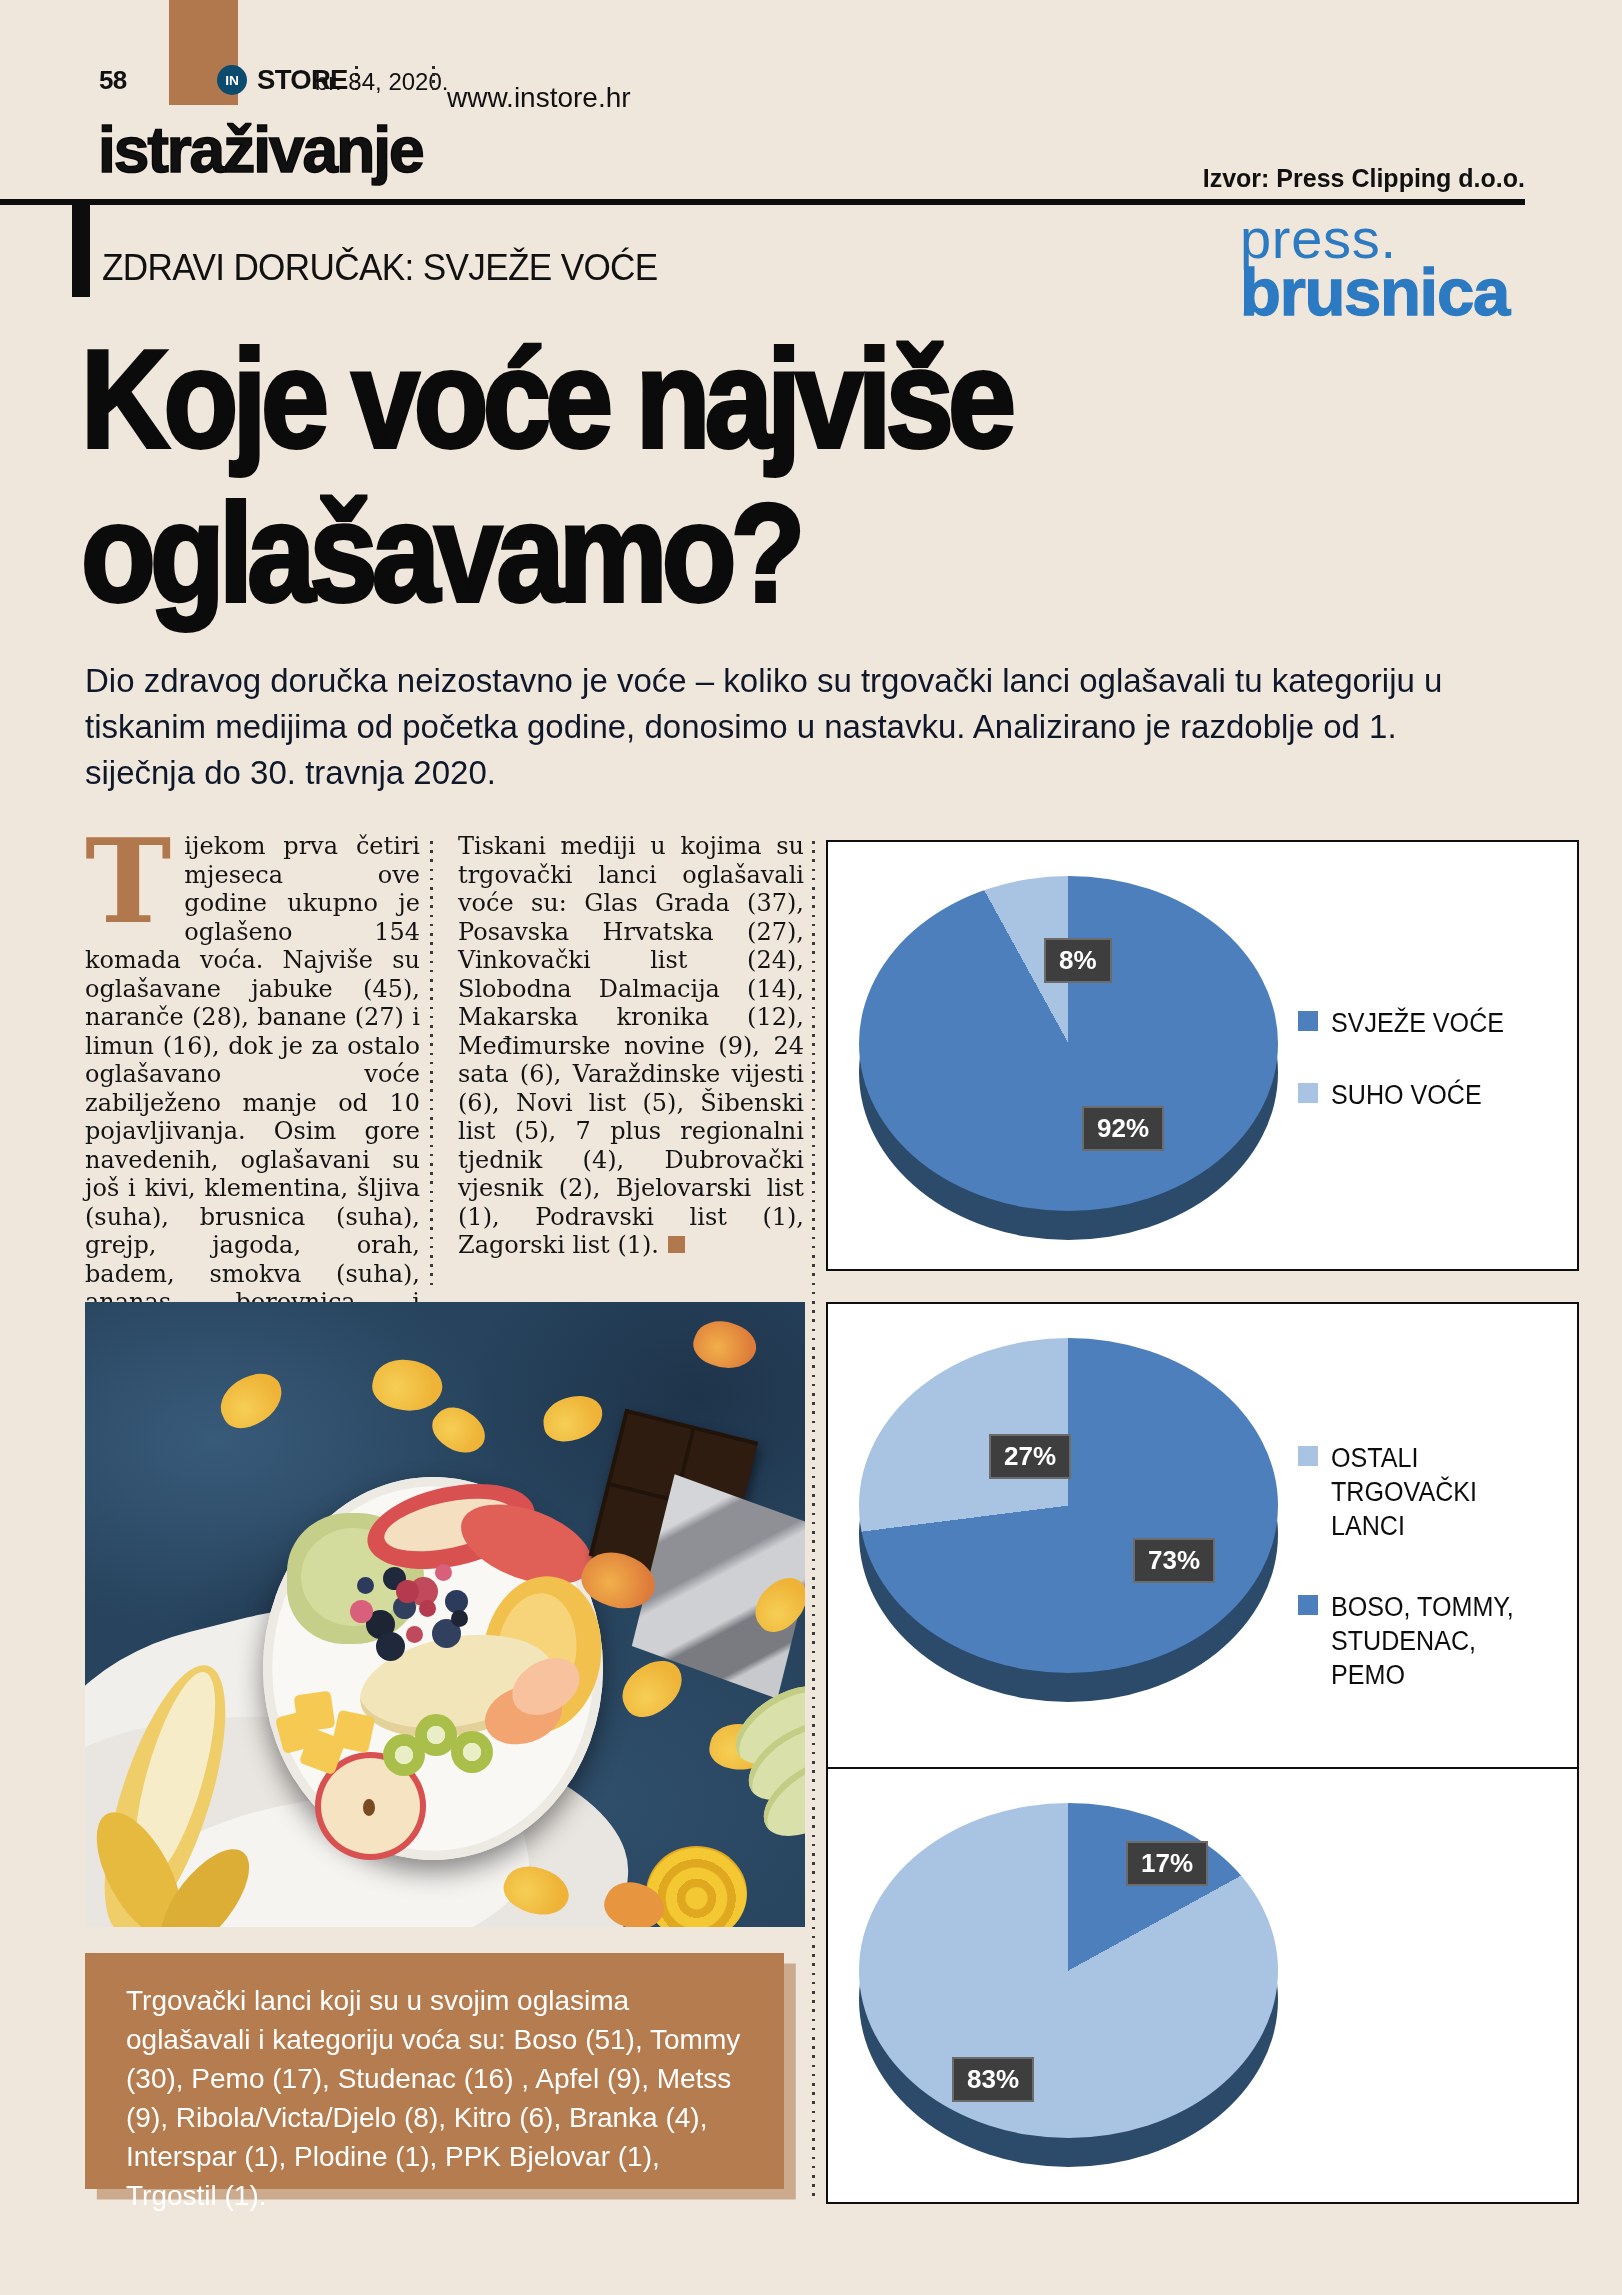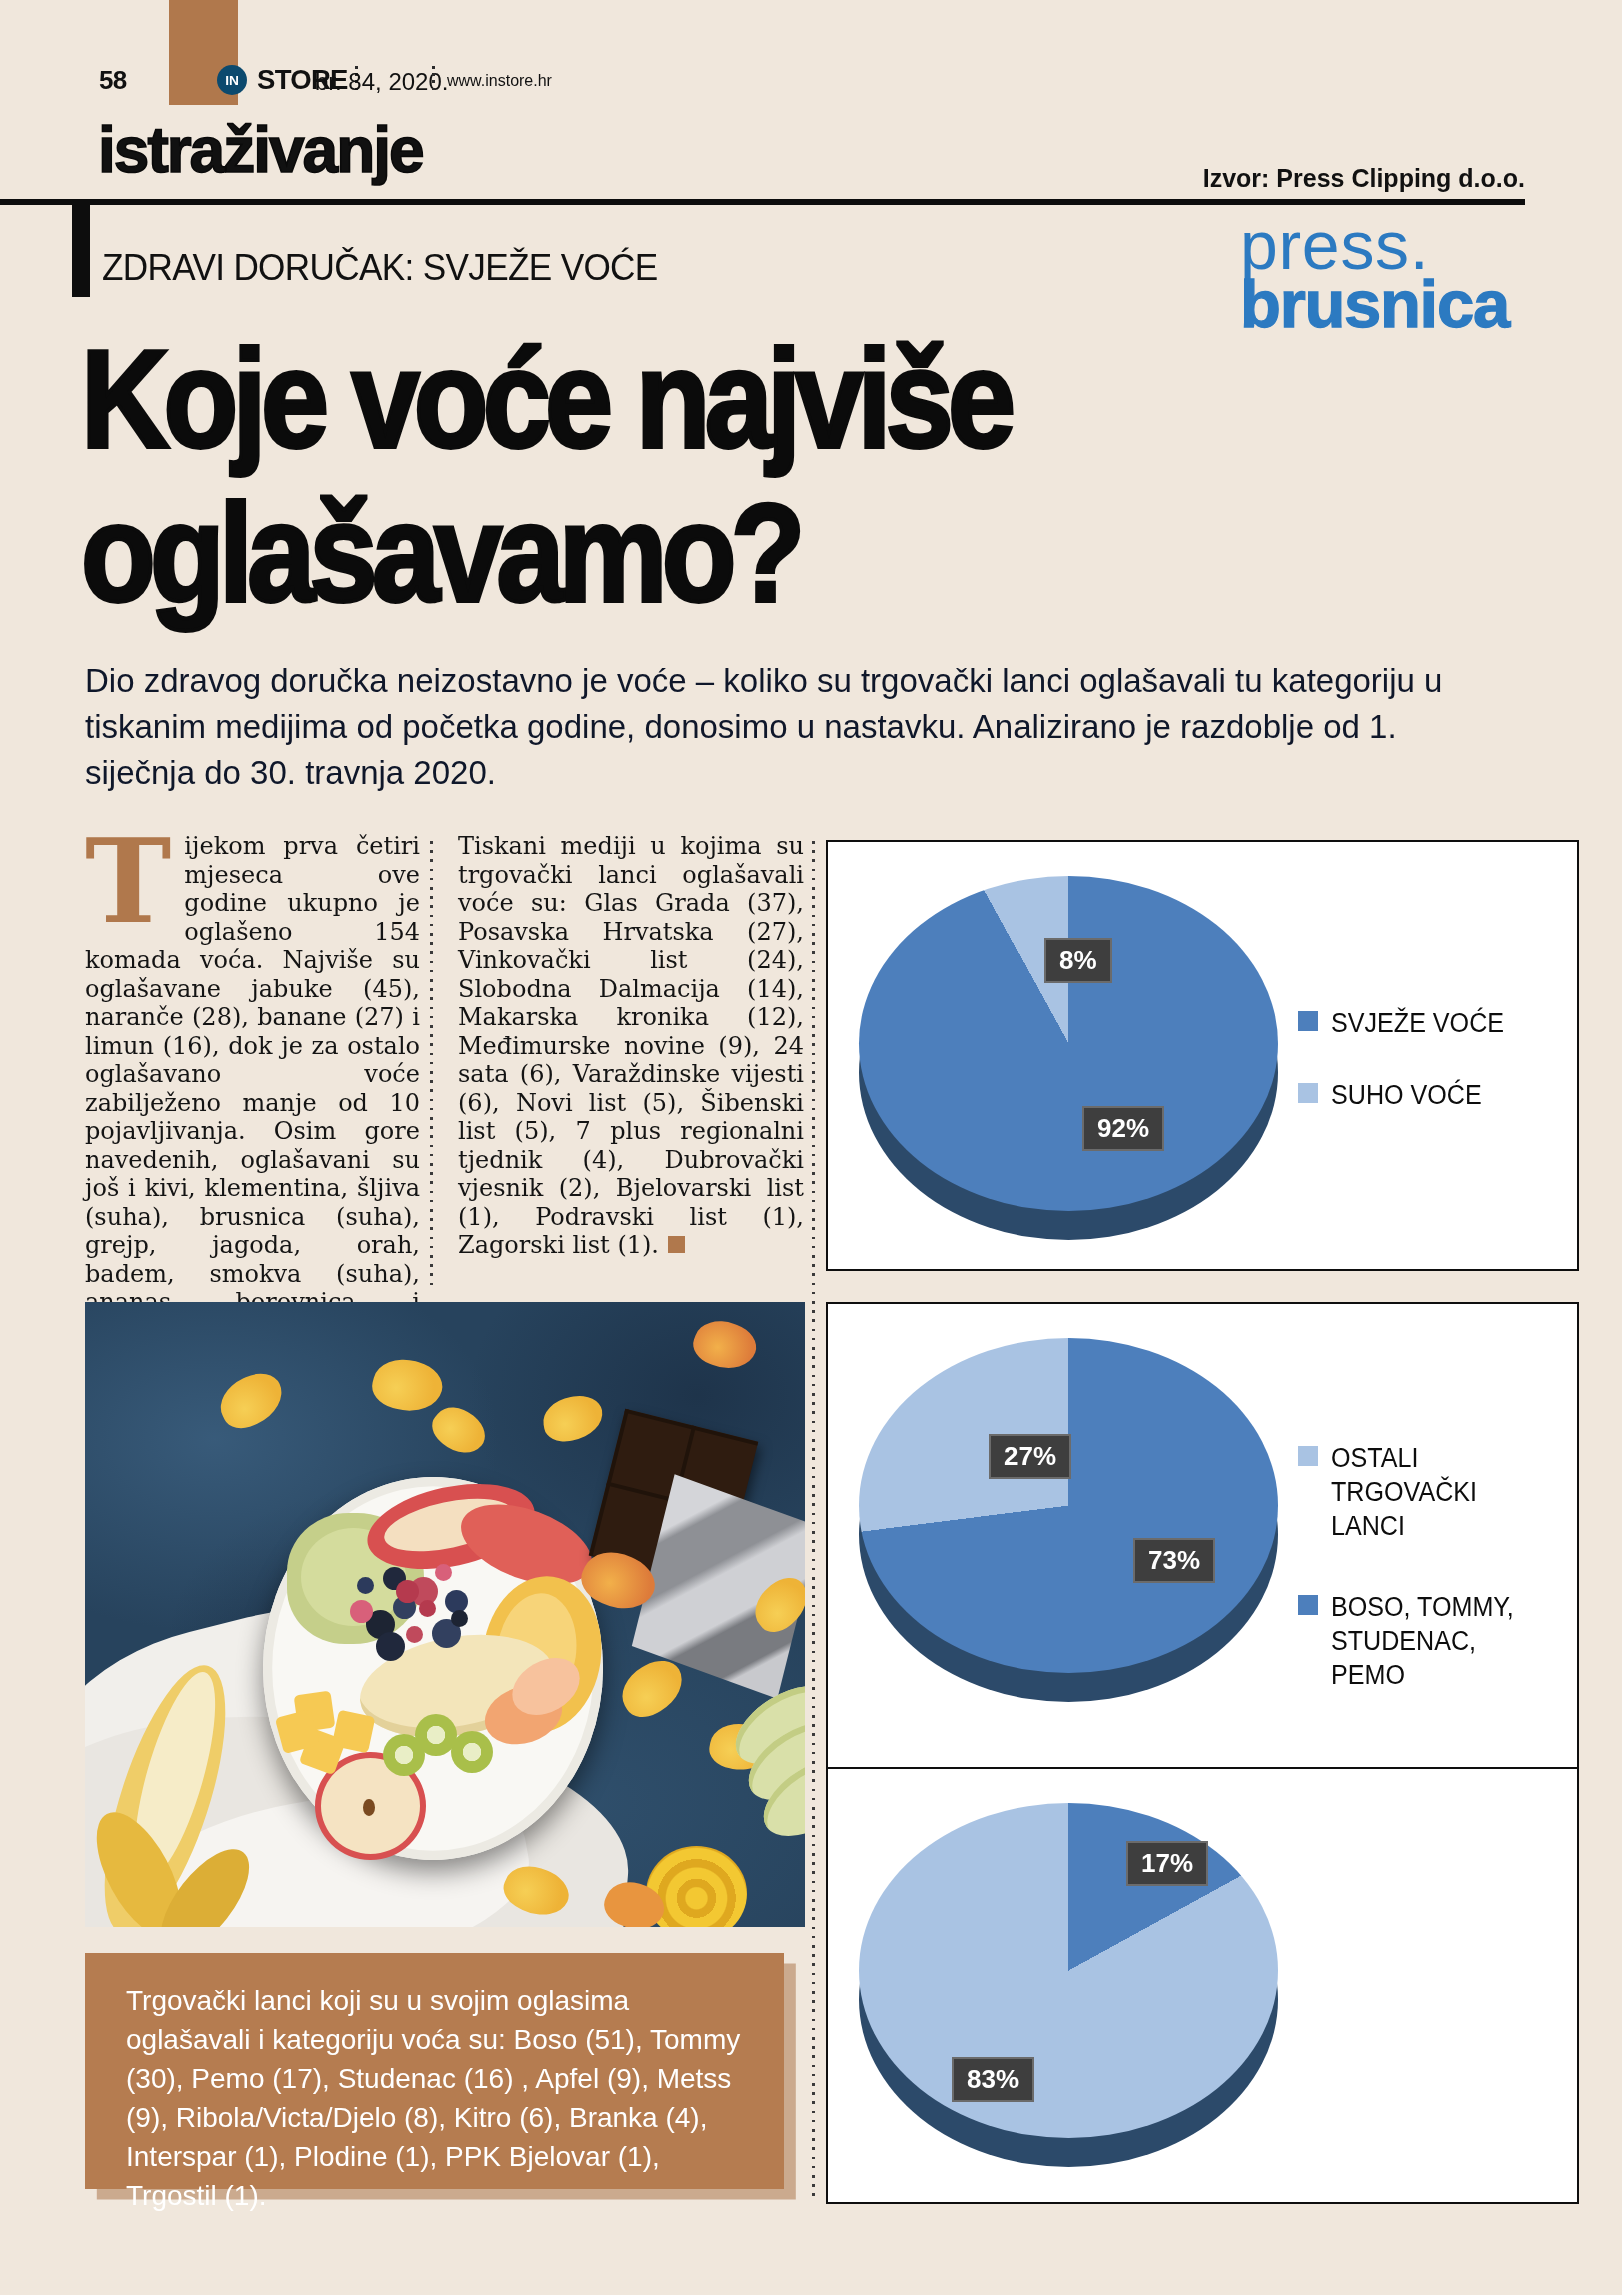--- a/index.html
+++ b/index.html
@@ -11,29 +11,29 @@
   .topbar-brown{left:169px;top:0;width:69px;height:105px;background:#b0784c;}
   .header-row{left:0;top:63px;height:34px;width:785px;display:flex;align-items:center;}
   .page-num{position:absolute;left:99px;font-size:26px;font-weight:bold;letter-spacing:-0.7px;}
   .in-circle{position:absolute;left:217px;width:30px;height:30px;border-radius:50%;background:#0c4a6e;
              color:#fff;font-size:13.7px;font-weight:bold;display:flex;align-items:center;justify-content:center;}
   .store-word{position:absolute;left:257px;font-size:27.5px;font-weight:bold;letter-spacing:-0.7px;top:1.3px;}
   .hdr-sep{position:absolute;width:2.6px;height:29px;top:2.6px;
            background:repeating-linear-gradient(to bottom,#2b2b2b 0 2.6px,transparent 2.6px 7.2px);}
   .sep1{left:355px;} .sep2{left:432px;}
   .issue{position:absolute;left:315px;font-size:24px;top:5.2px;}
-  .website{position:absolute;left:447px;font-size:16px;top:9px;}
+  .website{position:absolute;left:447px;font-size:28px;top:19px;}
   .section-title{left:98px;top:113px;font-size:64px;font-weight:bold;letter-spacing:-2px;
                  -webkit-text-stroke:1.6px #0a0a0a;}
   .source-line{left:0;top:164px;width:1525px;text-align:right;font-size:25px;font-weight:bold;}
   .top-rule{left:0;top:199px;width:1525px;height:5.9px;background:#0d0d0d;}
 
   
   .press-logo{left:1240px;top:211px;width:301px;color:#2c7ac1;line-height:1;}
-  .press-line{font-size:68px;font-weight:500;letter-spacing:0.7px;}
+  .press-line{font-size:56px;font-weight:500;letter-spacing:0.7px;}
   .clipping-line{font-size:67px;font-weight:800;letter-spacing:-1.3px;margin-top:-9.2px;
                  -webkit-text-stroke:1.3px #2c7ac1;}
 
   
   .kicker-bar{left:72px;top:205px;width:17.7px;height:92px;background:#0d0d0d;}
   .kicker{left:102px;top:247px;font-size:37px;letter-spacing:-0.7px;transform:scaleX(.95);transform-origin:left;}
 
   
   .headline{left:81px;top:322px;font-weight:bold;font-size:139px;line-height:154px;color:#0b0b0b;
             letter-spacing:-6.5px;-webkit-text-stroke:3.9px #0b0b0b;transform:scaleX(.88);transform-origin:left top;

